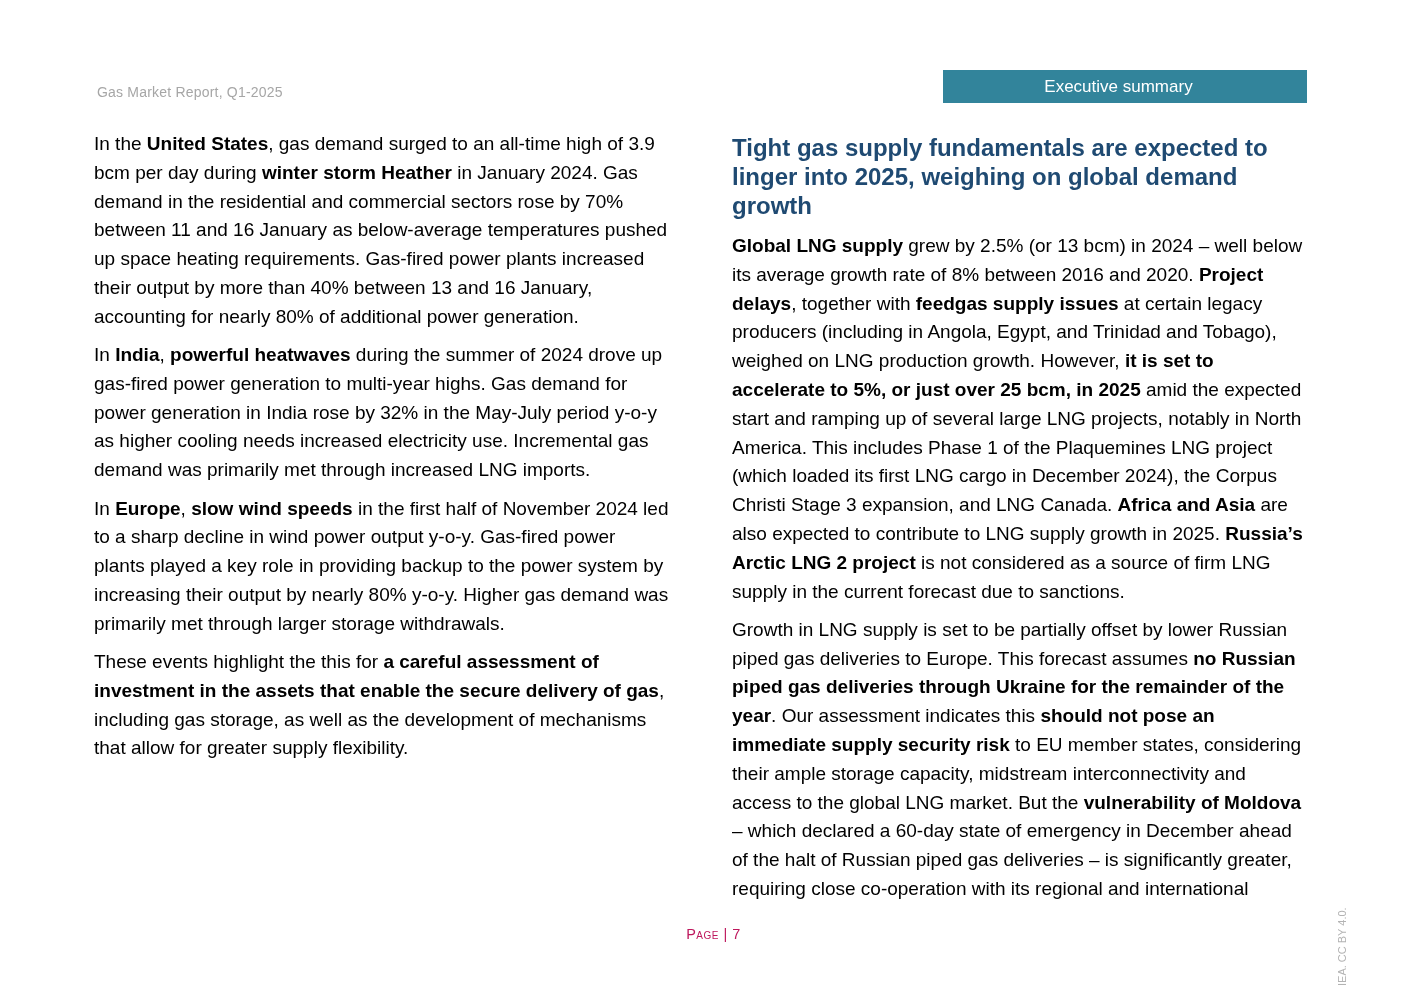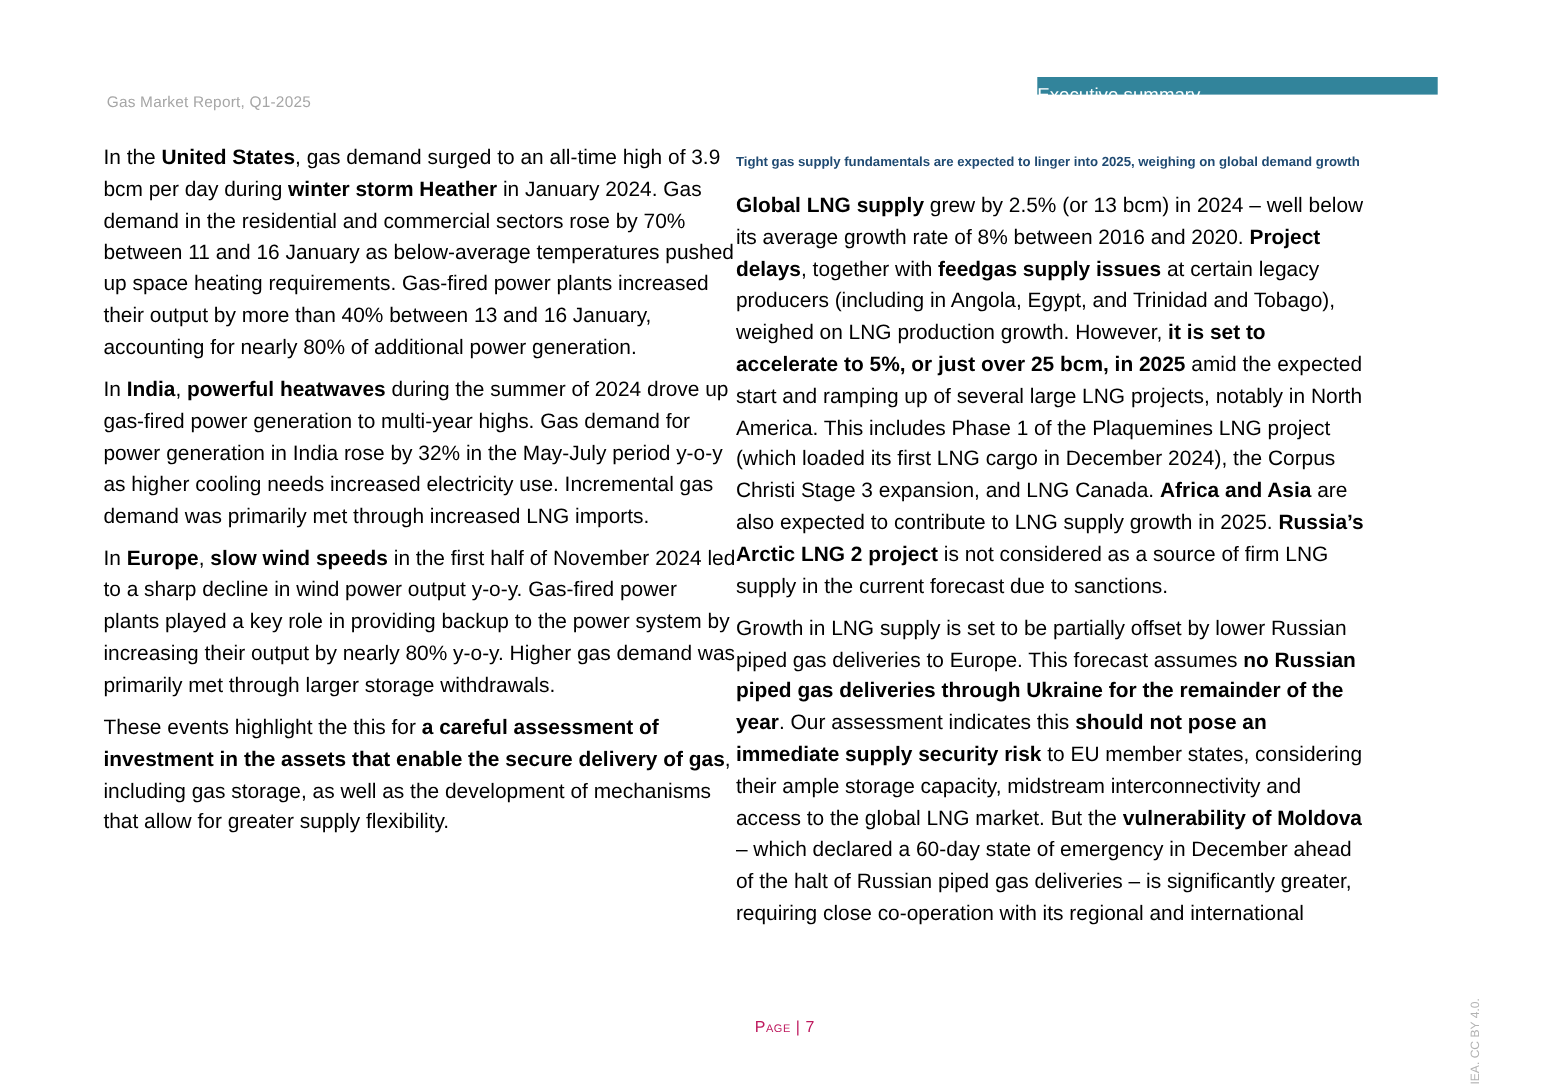--- a/index.html
+++ b/index.html
@@ -22,50 +22,51 @@
     top: 84px;
     font-size: 14px;
     color: var(--header-gray, #a6a6a6);
     letter-spacing: 0.2px;
   }
   .section-badge {
     position: absolute;
     left: 943px;
     top: 70px;
     width: 364px;
-    height: 16px;
+    height: 33px;
     box-sizing: border-box;
     background: var(--badge-teal, #32849b);
     color: #ffffff;
     font-size: 17px;
     line-height: 33px;
-    text-align: left;
+    text-align: center;
     padding-right: 13px;
   }
   .content {
     position: absolute;
     left: 94px;
     top: 130px;
     width: 1213px;
     display: flex;
+    gap: 63px;
   }
   .col {
     width: 575px;
     font-size: 19px;
     line-height: 28.8px;
     text-align: left;
   }
   .col p.para {
     margin: 0 0 9.5px 0;
   }
   .col .b {
     font-weight: bold;
   }
   .section-heading {
-    font-size: 12px;
+    font-size: 24px;
     font-weight: bold;
     color: var(--heading-blue, #1f4a72);
     line-height: 29px;
     margin: 3px 0 12px 0;
   }
   .footer-page {
     position: absolute;
     left: 12px;
     top: 926px;
     width: 1403px;

